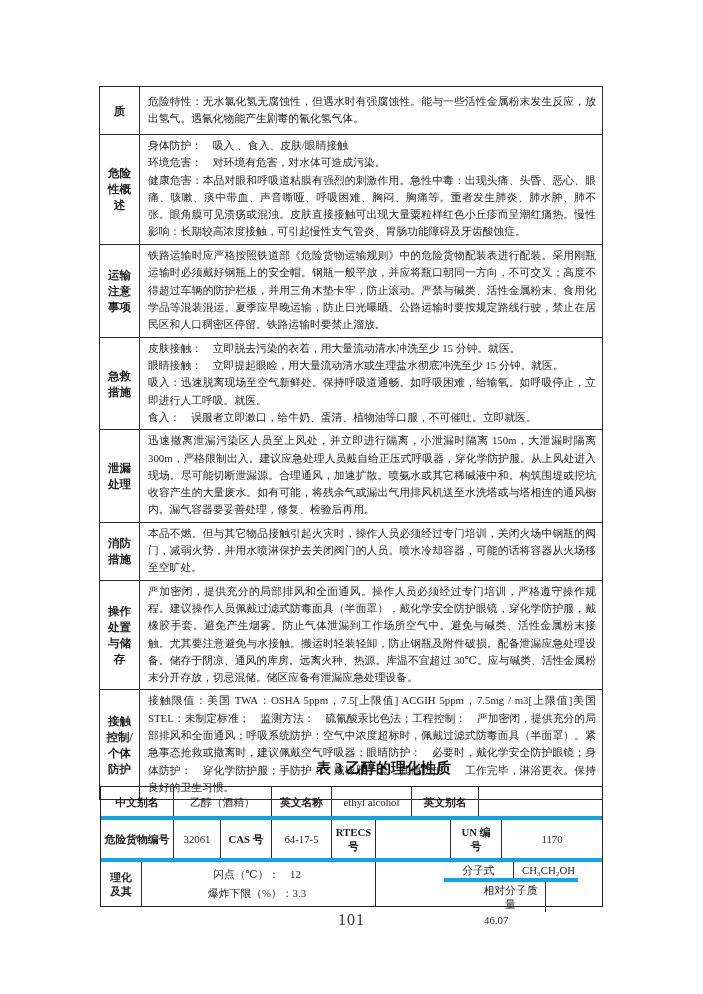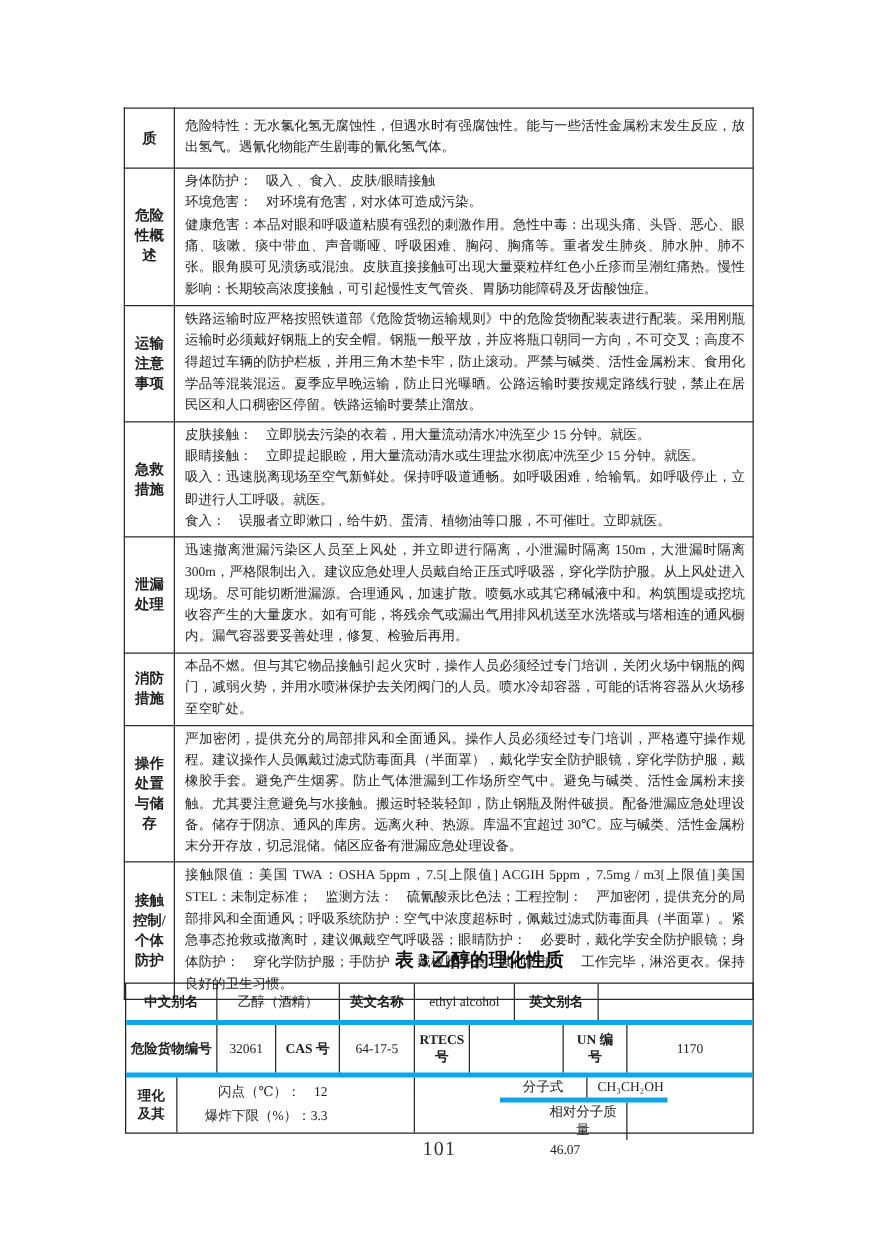--- a/index.html
+++ b/index.html
@@ -35,34 +35,34 @@
     text-align:center;font-weight:bold;font-size:15px;color:#111;padding-left:32px;
   }
 
   
   .t2{
     position:absolute;left:100px;top:786px;width:503px;
     border:1.5px solid #222;box-sizing:border-box;
     font-size:10.8px;
   }
   .t2 .r{display:flex;border-bottom:4px solid #0ea5e9;}
-  .t2 > .r:last-child{border-bottom:none;}
+  .t2 > .r:last-child{border-bottom:none;gap:44px;}
   .t2 .c{
     box-sizing:border-box;border-right:1px solid #2a2a2a;
     display:flex;align-items:center;justify-content:center;
     text-align:center;white-space:pre-line;line-height:14px;
     padding:1px 3px;overflow:hidden;
   }
   .t2 .r .c:last-child{border-right:none;}
   .t2 .th{font-weight:bold;}
   .t2 .left{justify-content:flex-start;text-align:left;padding-left:8px;}
   .t2 .col{display:flex;flex-direction:column;box-sizing:border-box;}
   .t2 .col .r{flex:1;}
   .t2 .col .r:last-child{border-bottom:none;flex-direction:column;}
-  .t2 .props{justify-content:flex-start;align-items:center;text-align:right;
+  .t2 .props{justify-content:flex-start;align-items:center;text-align:center;
     padding-left:22px;line-height:19px;}
   .grow{flex:1 1 auto;align-items:center;}
 
   
   .page-num{
     position:absolute;left:0;top:911px;width:703px;
     text-align:center;font-size:16px;color:#333;letter-spacing:1px;
   }
 </style>
 </head>

